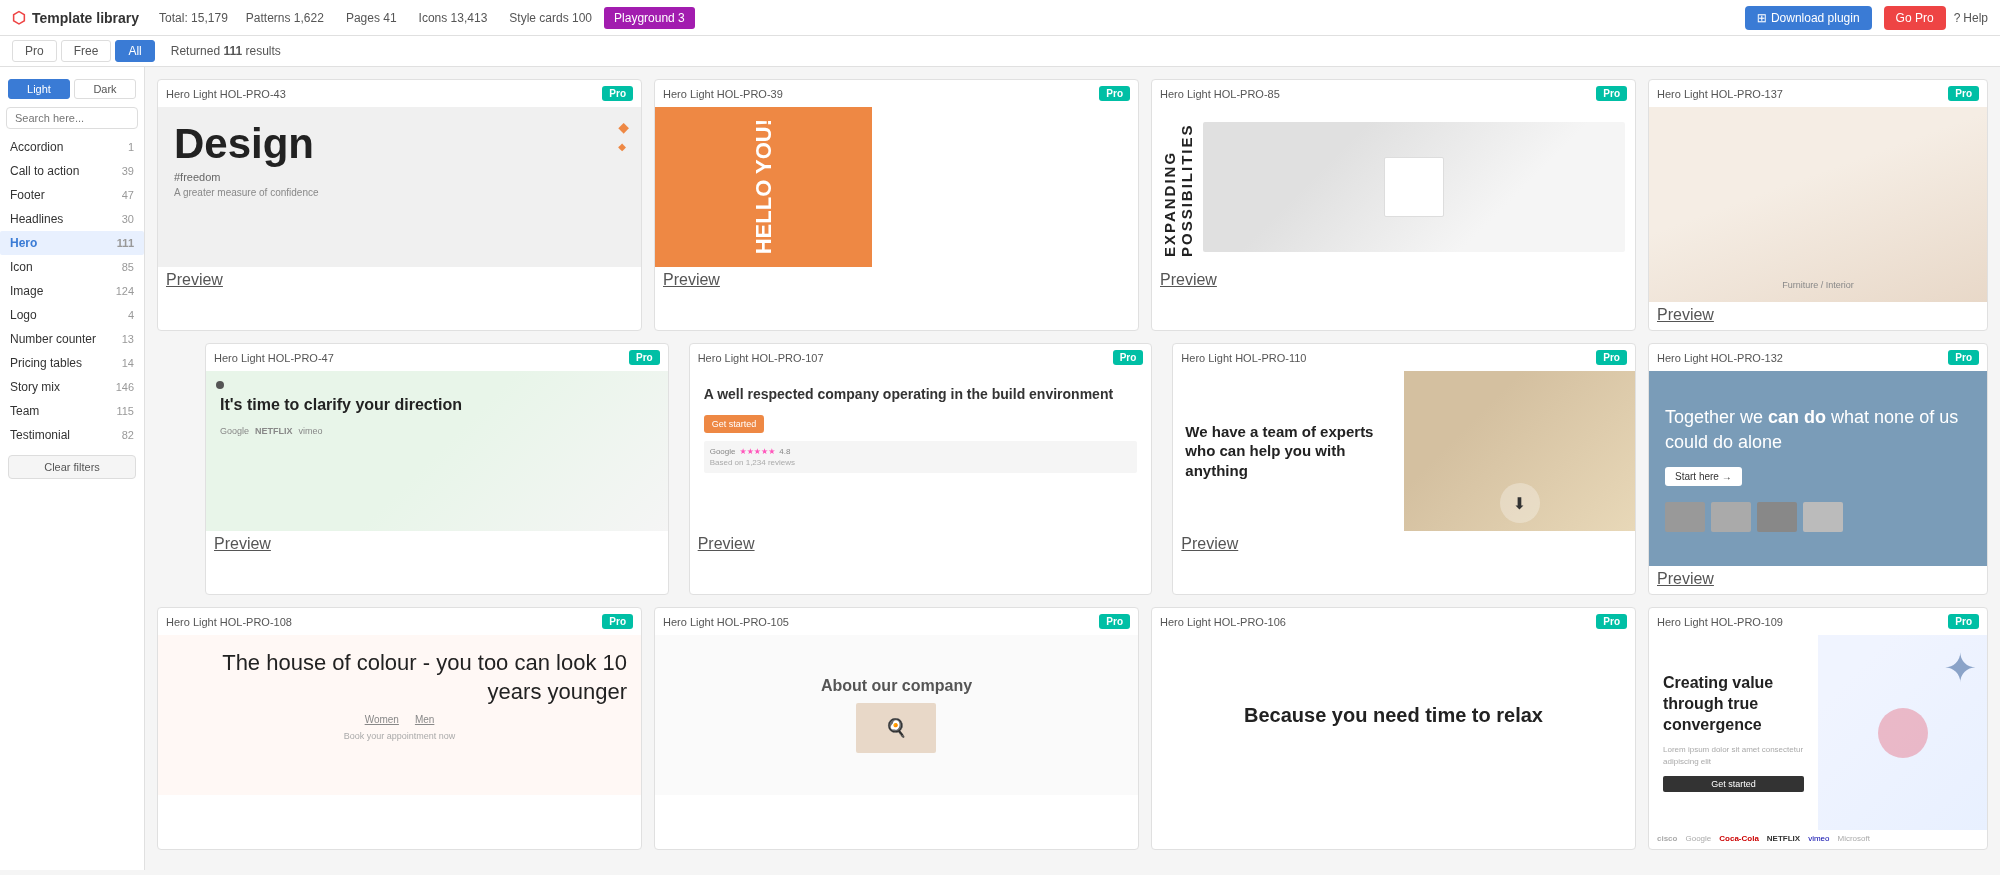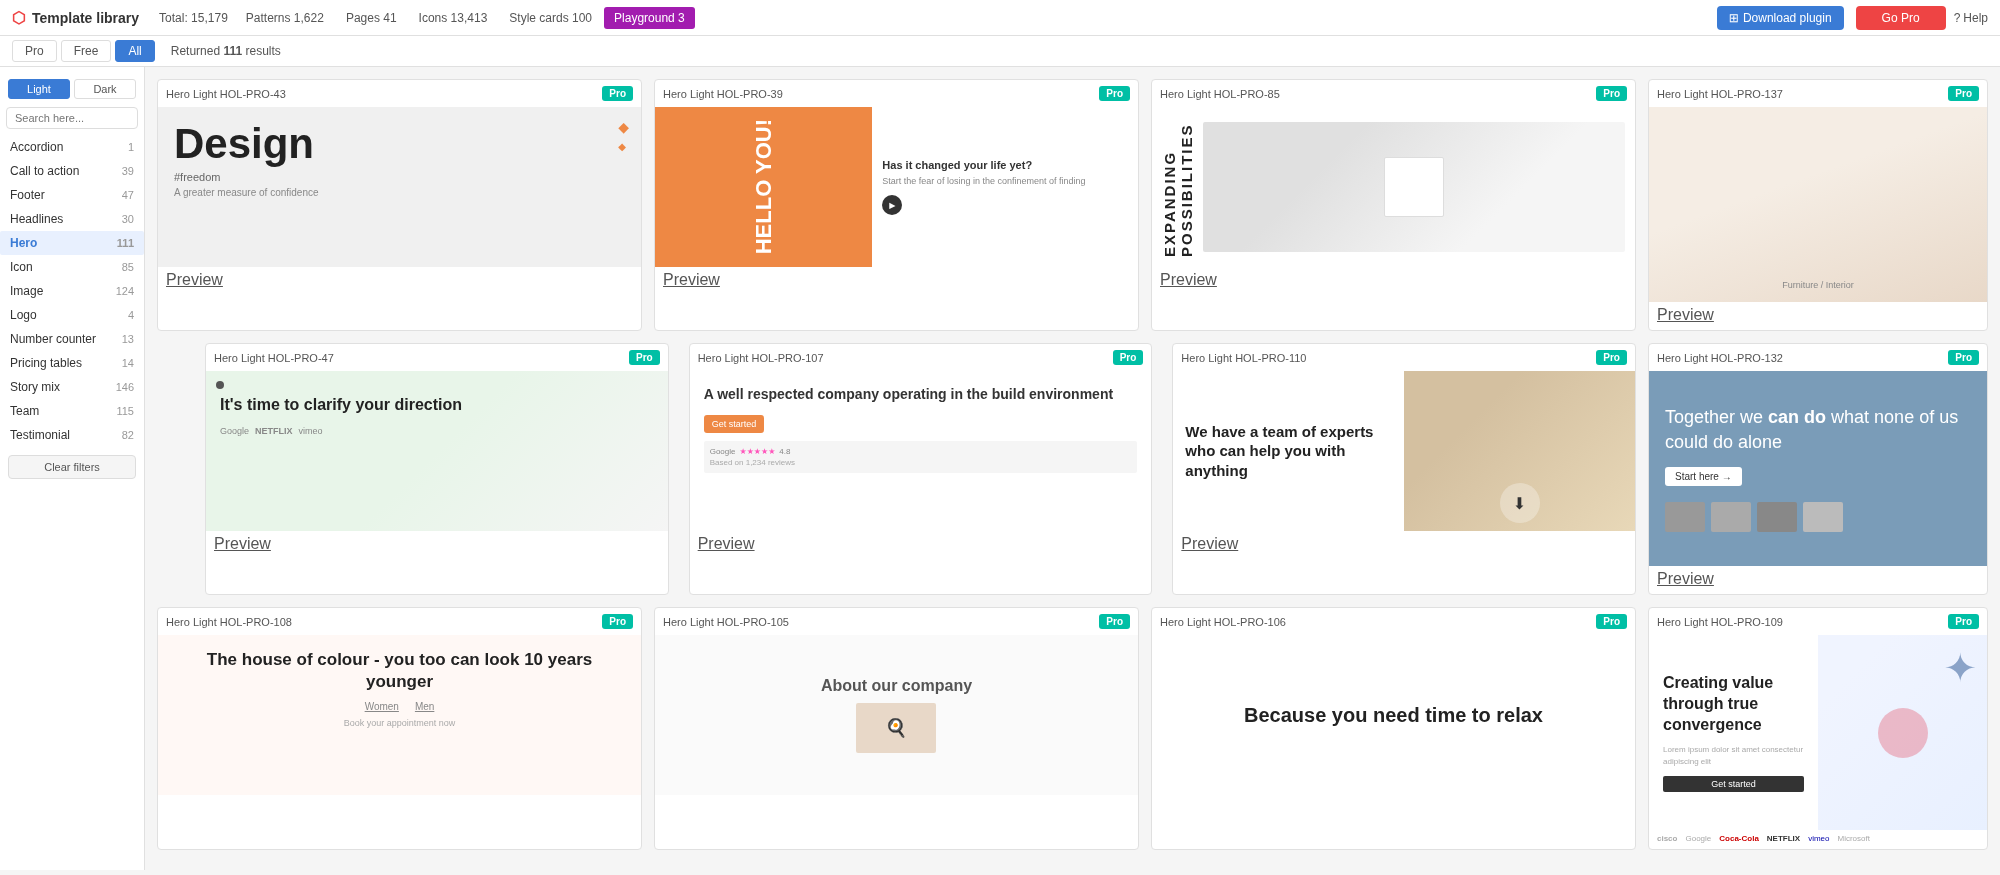--- a/index.html
+++ b/index.html
@@ -8,21 +8,21 @@
     
     .top-bar { display: flex; align-items: center; padding: 0 12px; height: 36px; background: #fff; border-bottom: 1px solid #e0e0e0; gap: 8px; }
     .logo-area { display: flex; align-items: center; gap: 6px; font-weight: 600; font-size: 14px; color: #333; margin-right: 8px; }
     .logo-icon { color: #e44; font-size: 16px; }
     .nav-tabs { display: flex; gap: 2px; }
     .nav-tab { padding: 4px 10px; border-radius: 3px; cursor: pointer; font-size: 12px; color: #555; background: none; border: none; }
     .nav-tab.active { background: #a21caf; color: #fff; }
     .total-label { font-size: 12px; color: #555; margin-left: 4px; }
     .spacer { flex: 1; }
     .btn-download { background: #3a7bd5; color: #fff; border: none; border-radius: 4px; padding: 5px 12px; font-size: 12px; cursor: pointer; display: flex; align-items: center; gap: 4px; }
-    .btn-gopro { background: #e44; color: #fff; border: none; border-radius: 4px; padding: 5px 26px; font-size: 12px; cursor: pointer; margin-left: 4px; }
+    .btn-gopro { background: #e44; color: #fff; border: none; border-radius: 4px; padding: 5px 12px; font-size: 12px; cursor: pointer; margin-left: 4px; }
     .btn-help { background: none; border: none; color: #555; font-size: 12px; cursor: pointer; display: flex; align-items: center; gap: 3px; }
 
     
     .sub-bar { display: flex; align-items: center; padding: 4px 12px; background: #fff; border-bottom: 1px solid #e0e0e0; gap: 8px; }
     .filter-tabs { display: flex; gap: 4px; }
     .filter-tab { padding: 3px 12px; border-radius: 3px; cursor: pointer; font-size: 12px; color: #555; background: none; border: 1px solid #ddd; }
     .filter-tab.active { background: #3a7bd5; color: #fff; border-color: #3a7bd5; }
     .results-text { font-size: 12px; color: #555; margin-left: 8px; }
     .results-text span { font-weight: 600; }
 
@@ -193,29 +193,20 @@
 
         <div class="card">
           <div class="card-header">
             <span>Hero Light HOL-PRO-39</span>
             <span class="badge-pro">Pro</span>
           </div>
           <div class="card-thumb" style="background:#fff;position:relative;display:flex;">
             <div style="background:#e84;width:45%;height:100%;display:flex;align-items:center;justify-content:center;padding:8px;">
               <div style="font-size:22px;font-weight:900;color:#fff;writing-mode:vertical-rl;transform:rotate(180deg);line-height:1;">HELLO YOU!</div>
             </div>
-            <div style="flex:1;padding:10px;display:flex;flex-direction:column;justify-content:center;">
-              <div style="font-size:11px;font-weight:600;color:#333;margin-bottom:4px;">Has it changed your life yet?</div>
-              <div style="font-size:9px;color:#888;line-height:1.4;">Start the fear of losing in the confinement of finding</div>
-              <div style="margin-top:8px;display:flex;align-items:center;gap:4px;">
-                <div style="width:20px;height:20px;background:#333;border-radius:50%;display:flex;align-items:center;justify-content:center;">
-                  <span style="color:#fff;font-size:8px;">▶</span>
-                </div>
-              </div>
-            </div>
           </div>
           <div class="card-footer">
             <span class="preview-link">Preview</span>
           </div>
         </div>
 
         <div class="card">
           <div class="card-header">
             <span>Hero Light HOL-PRO-85</span>
             <span class="badge-pro">Pro</span>
@@ -344,21 +335,21 @@
 
     <div style="display:flex;gap:12px;">
       <div style="flex:1;display:grid;grid-template-columns:repeat(3,1fr);gap:12px;">
 
         <div class="card">
           <div class="card-header">
             <span>Hero Light HOL-PRO-108</span>
             <span class="badge-pro">Pro</span>
           </div>
           <div class="card-thumb" style="background:#fff8f5;padding:14px;min-height:130px;">
-            <div style="font-size:17px;font-weight:700;color:#222;line-height:1.3;text-align:center;">The house of colour - you too can look 10 years younger</div>
+            <div style="font-size:22px;font-weight:400;color:#222;line-height:1.3;text-align:right;">The house of colour - you too can look 10 years younger</div>
             <div style="display:flex;justify-content:center;gap:16px;margin-top:8px;">
               <span style="font-size:10px;color:#888;text-decoration:underline;text-align:right;">Women</span>
               <span style="font-size:10px;color:#888;text-decoration:underline;">Men</span>
             </div>
             <div style="text-align:center;margin-top:6px;font-size:9px;color:#aaa;">Book your appointment now</div>
           </div>
           <div class="card-footer">
             
           </div>
         </div>

